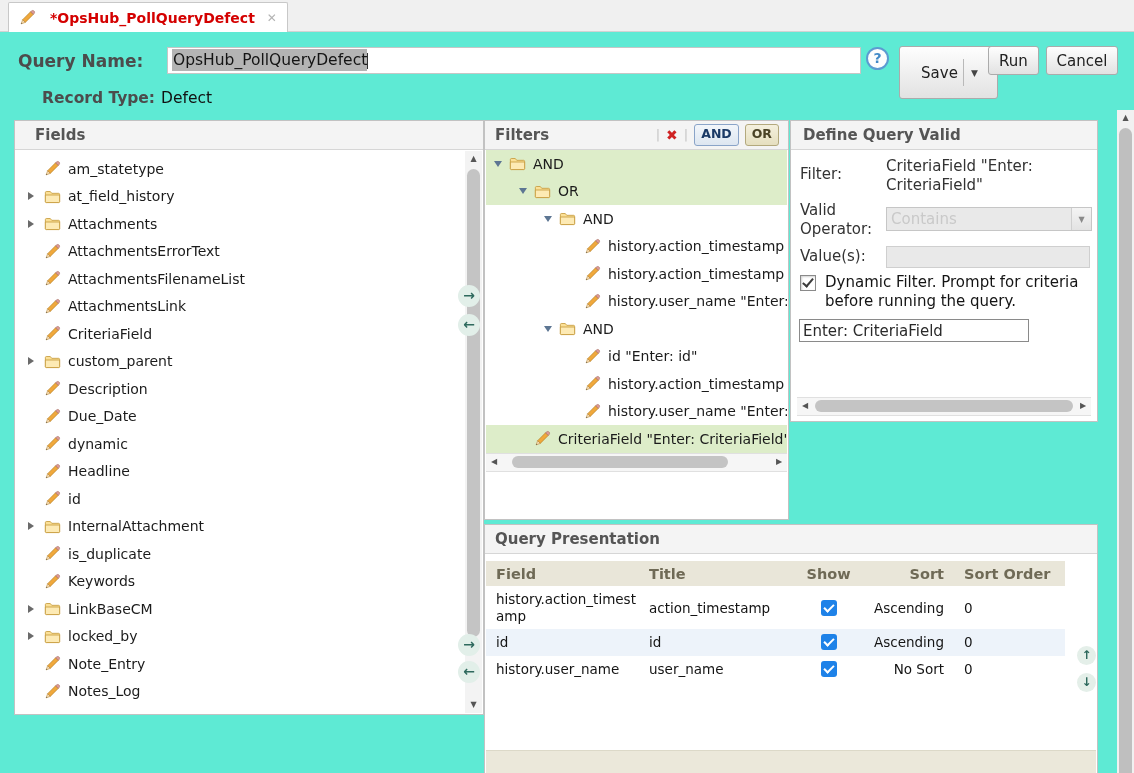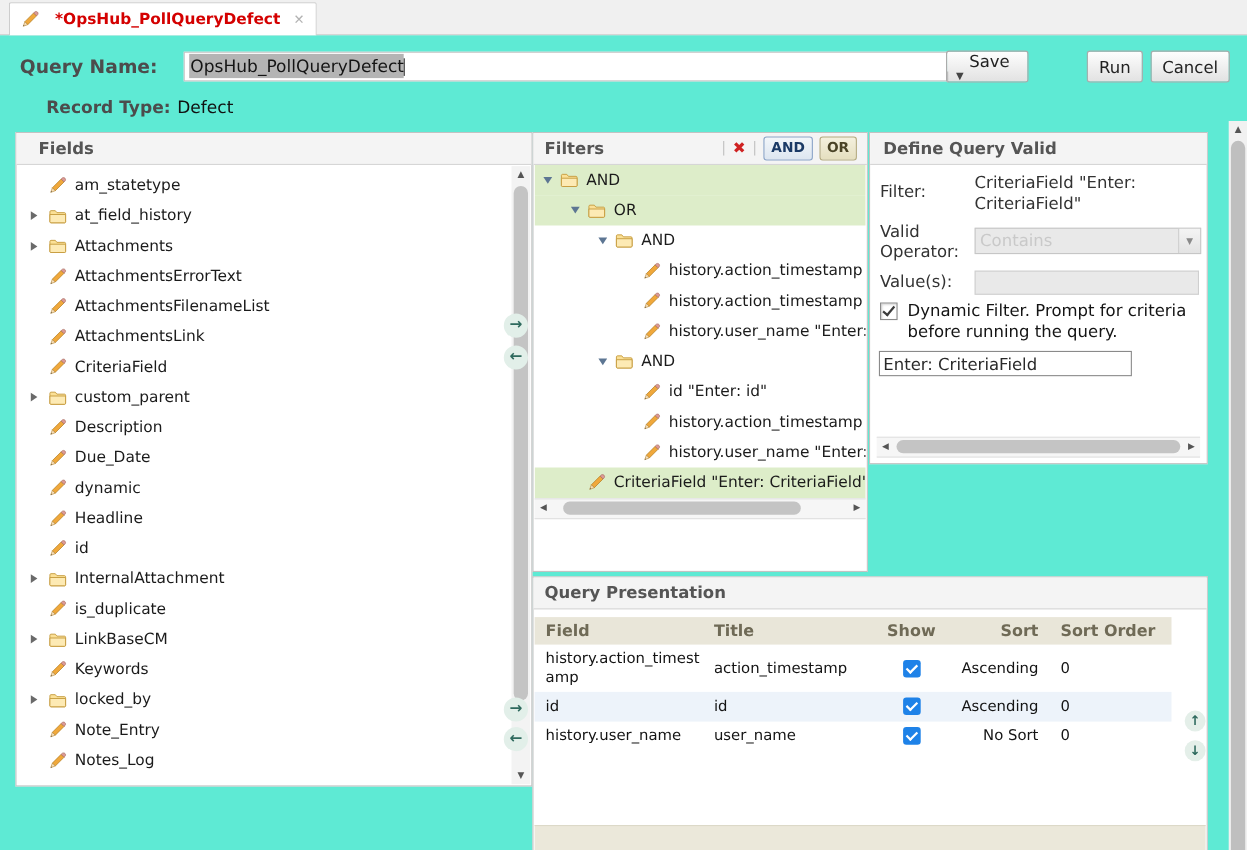--- a/index.html
+++ b/index.html
@@ -17,21 +17,21 @@
   .qn-label{position:absolute;left:18px;top:51px;font-size:17px;font-weight:bold;color:#4c4c4c;}
   #qn-input{position:absolute;left:167px;top:47px;width:688px;height:25px;border:1px solid #c6c6c6;background:#fff;
             font-size:15.5px;line-height:25px;padding-left:4px;color:#141414;white-space:nowrap;overflow:hidden;}
   #qn-input .sel{background:#b4b4b4;padding:2px 0 2px 1px;}
   #qn-input .caret{display:inline-block;width:0;height:16px;border-left:1px solid #333;vertical-align:middle;}
   #help-icon{position:absolute;left:866px;top:47px;width:19px;height:19px;border:2px solid #5c9bd1;border-radius:50%;
              color:#4189c7;font-size:14px;font-weight:bold;text-align:center;line-height:19px;background:#fdfdfd;}
   .btn{position:absolute;height:27px;border:1px solid #ababab;border-radius:3px;
        background:linear-gradient(#fefefe,#ededed 60%,#e2e2e2);font-size:15px;color:#222;
        display:flex;align-items:center;justify-content:center;}
-  #btn-save{left:860px;top:46px;width:73px;padding:0;flex-direction:column;}
+  #btn-save{left:899px;top:46px;width:73px;padding:12px;}
   #btn-save .save-main{flex:1;text-align:center;padding:0 2px 0 6px;}
   #btn-save .save-arrow{border-left:1px solid #b9b9b9;width:21px;align-self:stretch;display:flex;align-items:center;justify-content:center;font-size:9px;color:#444;}
   #btn-run{left:988px;top:46px;width:49px;}
   #btn-cancel{left:1046px;top:46px;width:70px;}
   .rt-line{position:absolute;left:18px;top:89px;font-size:15.5px;}
   .rt-line .rt-label{font-weight:bold;color:#4c4c4c;margin-left:24px;}
   .rt-line .rt-value{color:#111;margin-left:6px;}
 
   
   .panel{position:absolute;background:#fff;border:1px solid #c2c2c2;}
@@ -344,42 +344,42 @@
             <svg width="17" height="17" viewBox="0 0 16 16">
               <path d="M10.9 2.6 L13.4 5.1 L5.9 12.6 L3.4 10.1 Z" fill="#f0a83b" stroke="#b07d22" stroke-width="0.6"></path>
               <path d="M11.6 1.9 C12.3 1.2 13.5 1.2 14.2 1.9 C14.9 2.6 14.8 3.7 14.1 4.4 L13.4 5.1 L10.9 2.6 Z" fill="#dc9a96" stroke="#a96e62" stroke-width="0.6"></path>
               <path d="M3.4 10.1 L5.9 12.6 L2 14 Z" fill="#f7debb" stroke="#b07d22" stroke-width="0.5"></path>
               <path d="M2 14 L3.1 13.6 L2.4 12.9 Z" fill="#4a4a4a"></path>
             </svg>
           </span>
           <span class="lbl">is_duplicate</span>
         </div>
         <div class="frow">
+          <span class="expslot"></span>
+          <span class="icon">
+            <svg width="17" height="17" viewBox="0 0 16 16">
+              <path d="M10.9 2.6 L13.4 5.1 L5.9 12.6 L3.4 10.1 Z" fill="#f0a83b" stroke="#b07d22" stroke-width="0.6"></path>
+              <path d="M11.6 1.9 C12.3 1.2 13.5 1.2 14.2 1.9 C14.9 2.6 14.8 3.7 14.1 4.4 L13.4 5.1 L10.9 2.6 Z" fill="#dc9a96" stroke="#a96e62" stroke-width="0.6"></path>
+              <path d="M3.4 10.1 L5.9 12.6 L2 14 Z" fill="#f7debb" stroke="#b07d22" stroke-width="0.5"></path>
+              <path d="M2 14 L3.1 13.6 L2.4 12.9 Z" fill="#4a4a4a"></path>
+            </svg>
+          </span>
+          <span class="lbl">Keywords</span>
+        </div>
+        <div class="frow">
           <span class="expslot">
             <i class="tri-r"></i>
           </span>
           <span class="icon">
             <svg width="17" height="17" viewBox="0 0 16 16">
               <path d="M1.3 4.2 C1.3 3.7 1.7 3.3 2.2 3.3 H5.9 L7.3 5 H13.8 C14.3 5 14.7 5.4 14.7 5.9 V12.8 C14.7 13.3 14.3 13.7 13.8 13.7 H2.2 C1.7 13.7 1.3 13.3 1.3 12.8 Z" fill="#fbe096" stroke="#c69c3f" stroke-width="0.8"></path>
               <path d="M1.3 6.6 H14.7 V12.8 C14.7 13.3 14.3 13.7 13.8 13.7 H2.2 C1.7 13.7 1.3 13.3 1.3 12.8 Z" fill="#fdeab4" stroke="#c69c3f" stroke-width="0.8"></path>
             </svg>
           </span>
           <span class="lbl">LinkBaseCM</span>
-        </div>
-        <div class="frow">
-          <span class="expslot"></span>
-          <span class="icon">
-            <svg width="17" height="17" viewBox="0 0 16 16">
-              <path d="M10.9 2.6 L13.4 5.1 L5.9 12.6 L3.4 10.1 Z" fill="#f0a83b" stroke="#b07d22" stroke-width="0.6"></path>
-              <path d="M11.6 1.9 C12.3 1.2 13.5 1.2 14.2 1.9 C14.9 2.6 14.8 3.7 14.1 4.4 L13.4 5.1 L10.9 2.6 Z" fill="#dc9a96" stroke="#a96e62" stroke-width="0.6"></path>
-              <path d="M3.4 10.1 L5.9 12.6 L2 14 Z" fill="#f7debb" stroke="#b07d22" stroke-width="0.5"></path>
-              <path d="M2 14 L3.1 13.6 L2.4 12.9 Z" fill="#4a4a4a"></path>
-            </svg>
-          </span>
-          <span class="lbl">Keywords</span>
         </div>
         <div class="frow">
           <span class="expslot">
             <i class="tri-r"></i>
           </span>
           <span class="icon">
             <svg width="17" height="17" viewBox="0 0 16 16">
               <path d="M1.3 4.2 C1.3 3.7 1.7 3.3 2.2 3.3 H5.9 L7.3 5 H13.8 C14.3 5 14.7 5.4 14.7 5.9 V12.8 C14.7 13.3 14.3 13.7 13.8 13.7 H2.2 C1.7 13.7 1.3 13.3 1.3 12.8 Z" fill="#fbe096" stroke="#c69c3f" stroke-width="0.8"></path>
               <path d="M1.3 6.6 H14.7 V12.8 C14.7 13.3 14.3 13.7 13.8 13.7 H2.2 C1.7 13.7 1.3 13.3 1.3 12.8 Z" fill="#fdeab4" stroke="#c69c3f" stroke-width="0.8"></path>
             </svg>

